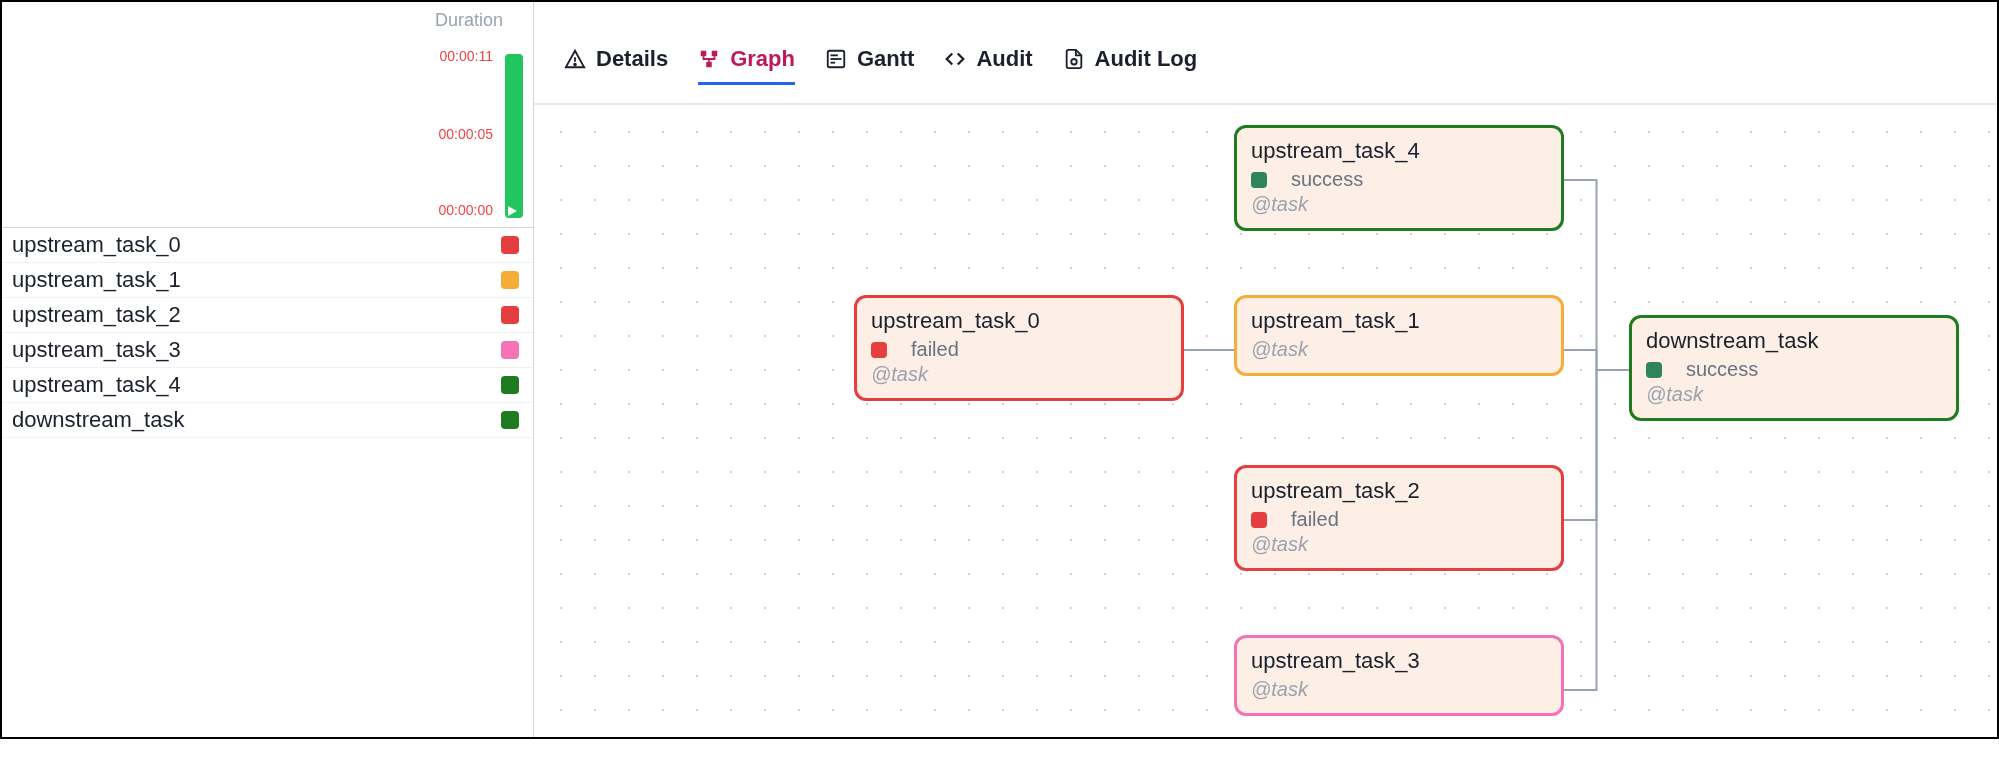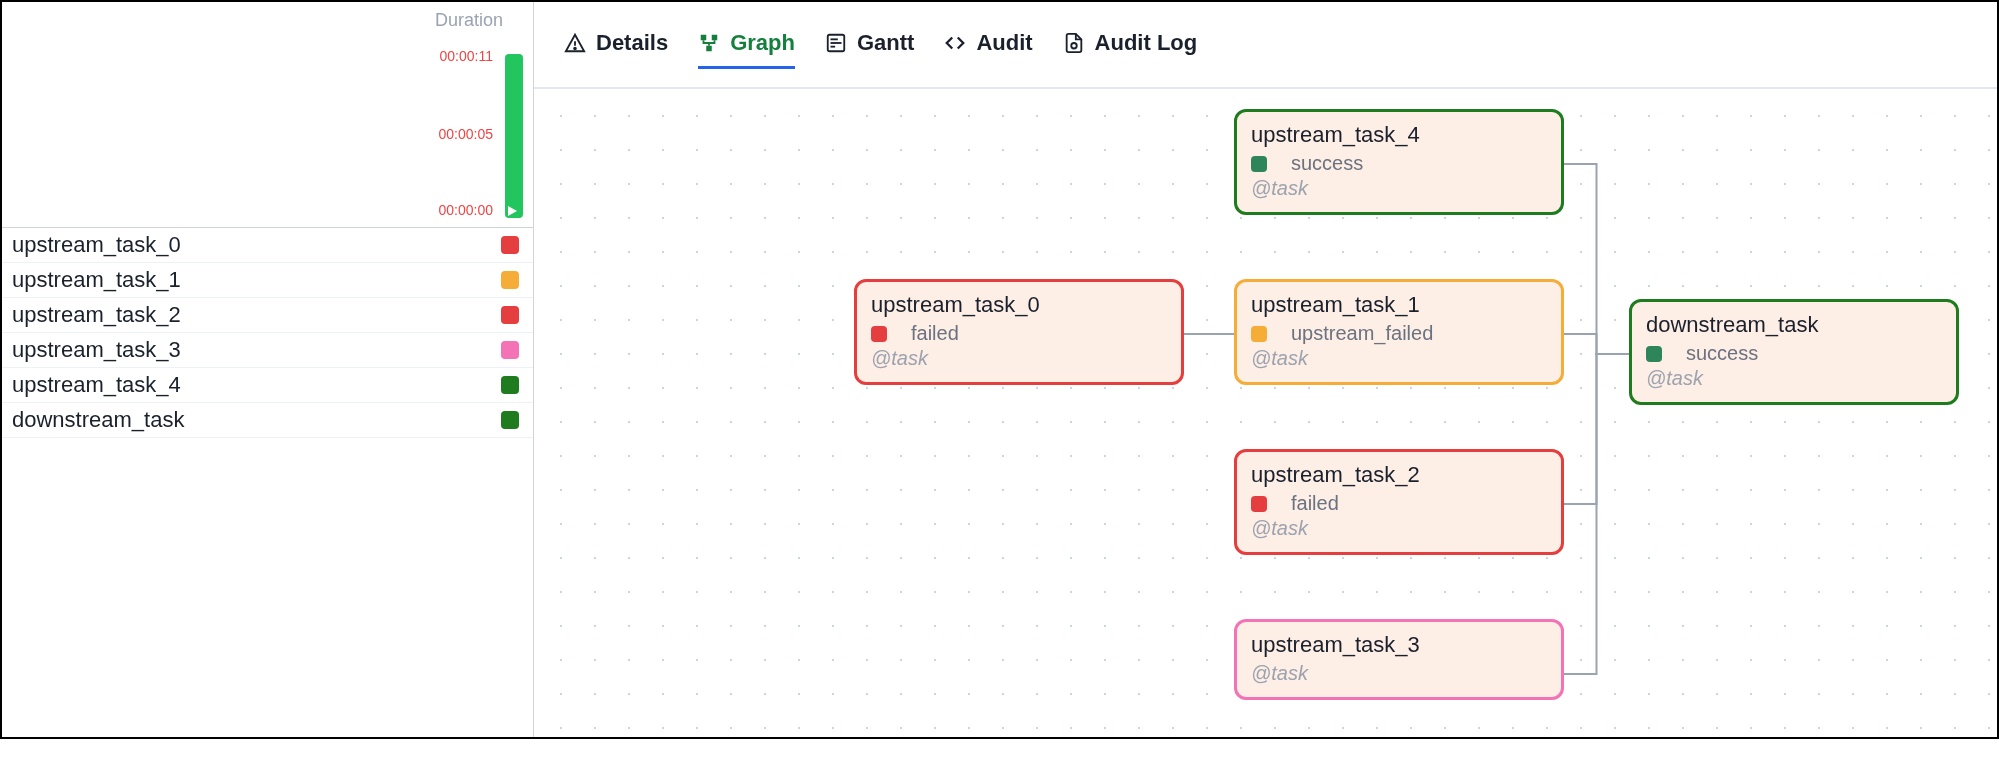--- a/index.html
+++ b/index.html
@@ -14,22 +14,22 @@
   .dur-bar   { position: absolute; right: 10px; top: 52px; width: 18px; height: 164px; background: #22c55e; border-radius: 4px; }
   .dur-bar .play { position:absolute; bottom:2px; left:3px; width:0;height:0;border-left:9px solid #fff;border-top:5px solid transparent;border-bottom:5px solid transparent;}
 
   .tasklist { border-top: 1px solid #d1d5db; }
   .taskrow { display:flex; align-items:center; justify-content:space-between; padding: 4px 14px 4px 10px; border-bottom: 1px solid #eef1f5; font-size: 22px; cursor: pointer; }
   .taskrow .swatch { width:18px; height:18px; border-radius:4px; flex:0 0 18px; }
 
   
   .main { flex: 1 1 auto; display:flex; flex-direction:column; }
   .tabs { display:flex; gap: 30px; padding: 28px 20px 18px 30px; border-bottom: 2px solid #e2e8f0; }
-  .tab  { display:flex; align-items:center; gap:10px; font-size: 22px; font-weight:700; color:#1a202c; cursor:pointer; padding-bottom:10px; border-bottom: 3px solid transparent; }
-  .tab.active { color:#15803d; border-bottom-color:#2563eb; }
+  .tab  { display:flex; align-items:center; gap:10px; font-size: 22px; font-weight:700; color:#1a202c; cursor:pointer; padding-bottom:10px; border-bottom: 3px solid transparent; margin-top: 16px; }
+  .tab.active { color:#be185d; border-bottom-color:#2563eb; }
   .tab .ico { width:22px; height:22px; display:inline-flex; align-items:center; justify-content:center; }
   .tab svg { width:22px; height:22px; }
 
   .canvas { flex:1; position:relative; background-image: radial-gradient(circle, #cbd5e1 1.5px, transparent 1.5px); background-size: 34px 34px; background-position: 10px 10px; }
 
   .node { position:absolute; width: 330px; border: 3px solid; border-radius: 12px; background: #fdeee6; padding: 10px 14px 12px; }
   .node .title { font-size: 22px; margin-bottom: 4px; }
   .node .status-row { display:flex; align-items:center; gap:24px; color:#6b7280; font-size:20px; margin-bottom:2px;}
   .node .status-row .sw { width:16px;height:16px;border-radius:4px; }
   .node .decorator { color:#9ca3af; font-size:20px;font-style:italic; }
@@ -154,24 +154,20 @@
         <div class="node" style="left: 320px; top: 190px; border-color: rgb(229, 62, 62);">
           <div class="title">upstream_task_0</div>
           <div class="status-row">
             <span class="sw" style="background: rgb(229, 62, 62);"></span>
             <span>failed</span>
           </div>
           <div class="decorator">@task</div>
         </div>
         <div class="node" style="left: 700px; top: 190px; border-color: rgb(246, 173, 55);">
           <div class="title">upstream_task_1</div>
-          <div class="status-row">
-            <span class="sw" style="background: rgb(246, 173, 55);"></span>
-            <span>upstream_failed</span>
-          </div>
           <div class="decorator">@task</div>
         </div>
         <div class="node" style="left: 700px; top: 360px; border-color: rgb(229, 62, 62);">
           <div class="title">upstream_task_2</div>
           <div class="status-row">
             <span class="sw" style="background: rgb(229, 62, 62);"></span>
             <span>failed</span>
           </div>
           <div class="decorator">@task</div>
         </div>

